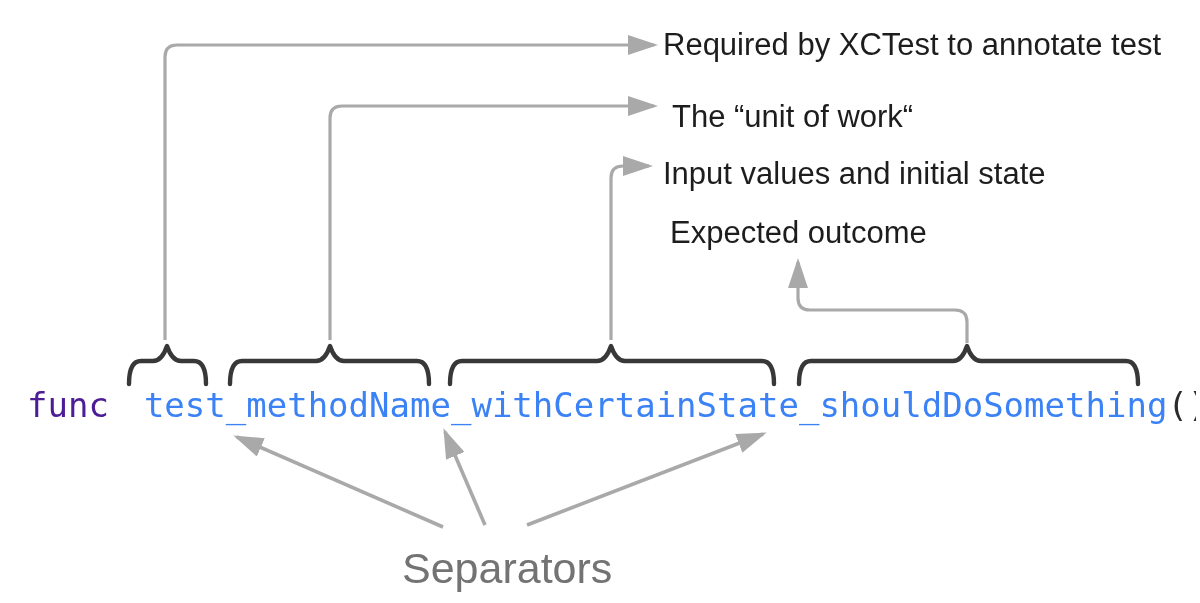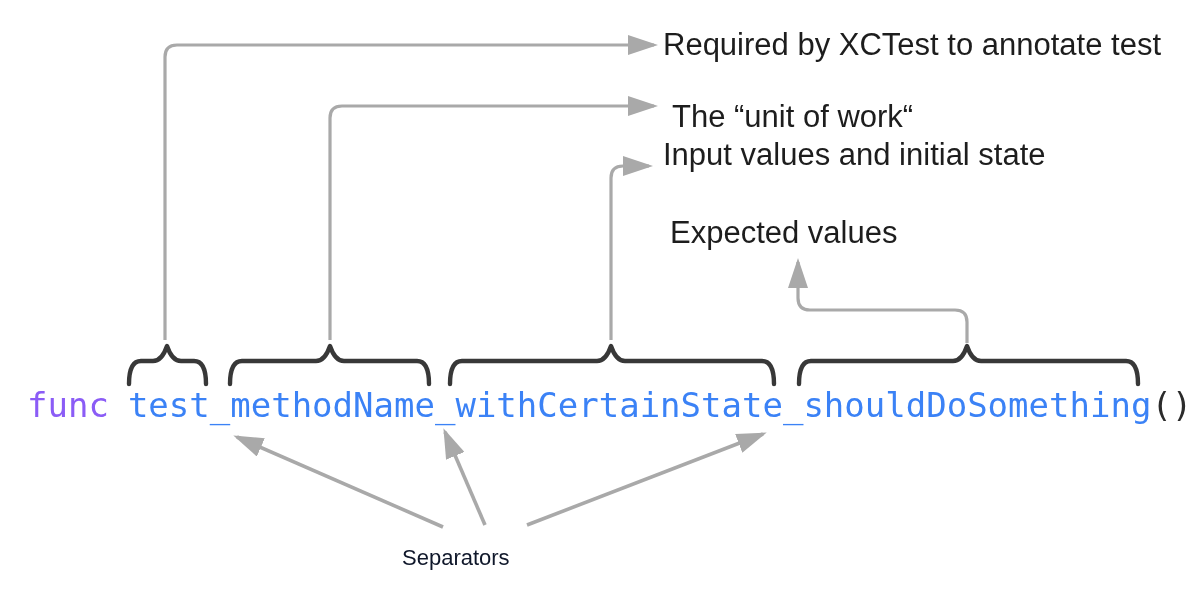--- a/index.html
+++ b/index.html
@@ -35,35 +35,35 @@
   }
   .label {
     position: absolute;
     font-size: 31px;
     line-height: 1;
     color: #1d1d1d;
     white-space: nowrap;
   }
   .label-separators {
     position: absolute;
-    font-size: 22px;
+    font-size: 43px;
     line-height: 1;
-    color: #0f172a;
+    color: #737373;
     white-space: nowrap;
   }
   .code-line {
     position: absolute;
     left: 27px;
     top: 388px;
     font-family: "DejaVu Sans Mono", monospace;
     font-size: 34px;
     line-height: 1;
     white-space: pre;
   }
-  .code-keyword { color: #8b5cf6; margin-right: 19px; }
+  .code-keyword { color: #4c1d95; margin-right: 35px; }
   .code-name    { color: #3b82f6; }
   .code-parens  { color: #2b2b2b; }
 </style>
 </head>
 <body>
 
 <div class="canvas">
 
   <svg class="lines-svg" viewBox="0 0 1200 603" xmlns="http://www.w3.org/2000/svg">
     <defs>
@@ -84,21 +84,21 @@
     <path class="brace" d="M 129 384 Q 129 361 141 361 L 153 361 Q 162 361 167 346 Q 172 361 181 361 L 194 361 Q 206 361 206 384"></path>
     <path class="brace" d="M 230 384 Q 230 361 242 361 L 316 361 Q 325 361 330 346 Q 335 361 344 361 L 417 361 Q 429 361 429 384"></path>
     <path class="brace" d="M 450 384 Q 450 361 462 361 L 597 361 Q 606 361 611 346 Q 616 361 625 361 L 762 361 Q 774 361 774 384"></path>
     <path class="brace" d="M 799 384 Q 799 361 811 361 L 953 361 Q 962 361 967 346 Q 972 361 981 361 L 1126 361 Q 1138 361 1138 384"></path>
   </svg>
 
   <div class="label" style="left:663px; top:29px;">Required by XCTest to annotate test</div>
 
   <div class="label" style="left:672px; top:101px;">The “unit of work“</div>
 
-  <div class="label" style="left:663px; top:139px;">Input values and initial state</div>
+  <div class="label" style="left:663px; top:158px;">Input values and initial state</div>
 
-  <div class="label" style="left:670px; top:217px;">Expected values</div>
+  <div class="label" style="left:670px; top:217px;">Expected outcome</div>
 
   <div class="label-separators" style="left:402px; top:547px;">Separators</div>
 
   <div class="code-line"><span class="code-keyword">func</span><span class="code-name">test_methodName_withCertainState_shouldDoSomething</span><span class="code-parens">()</span></div>
 
 </div>
 
 </body></html>

